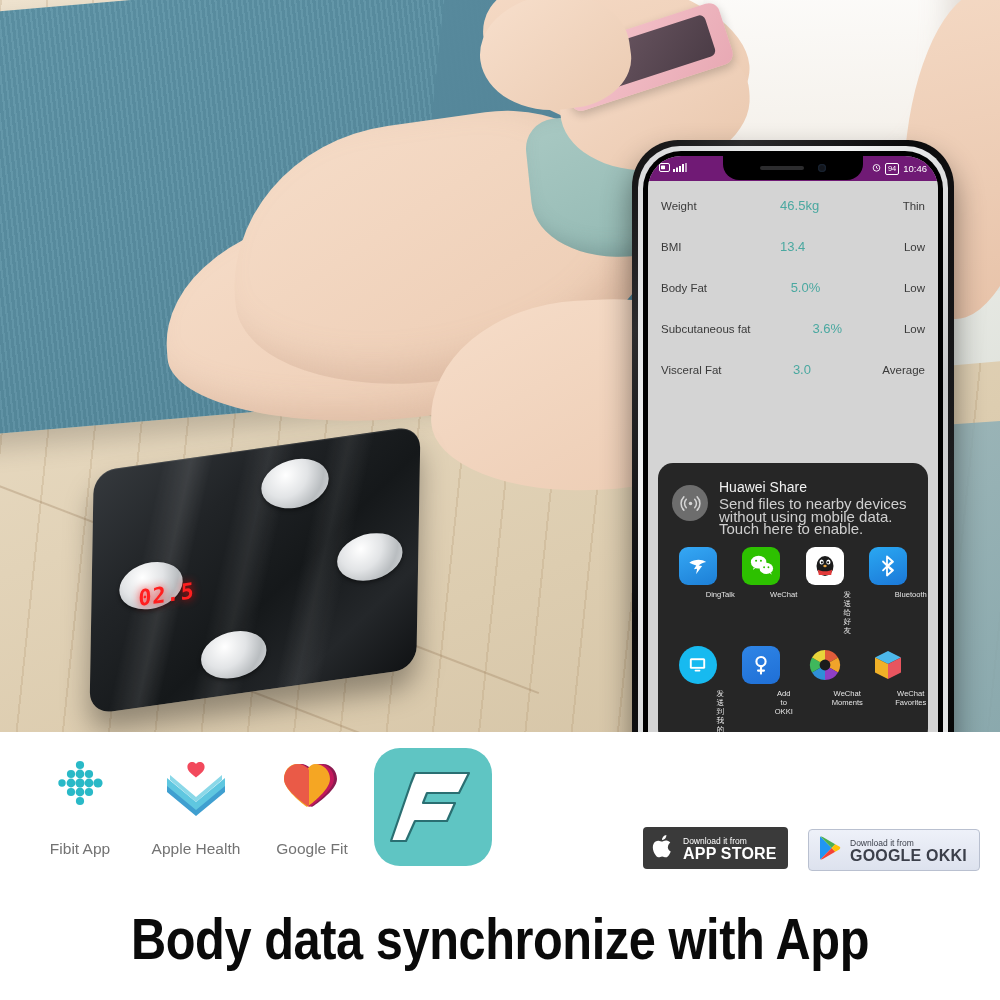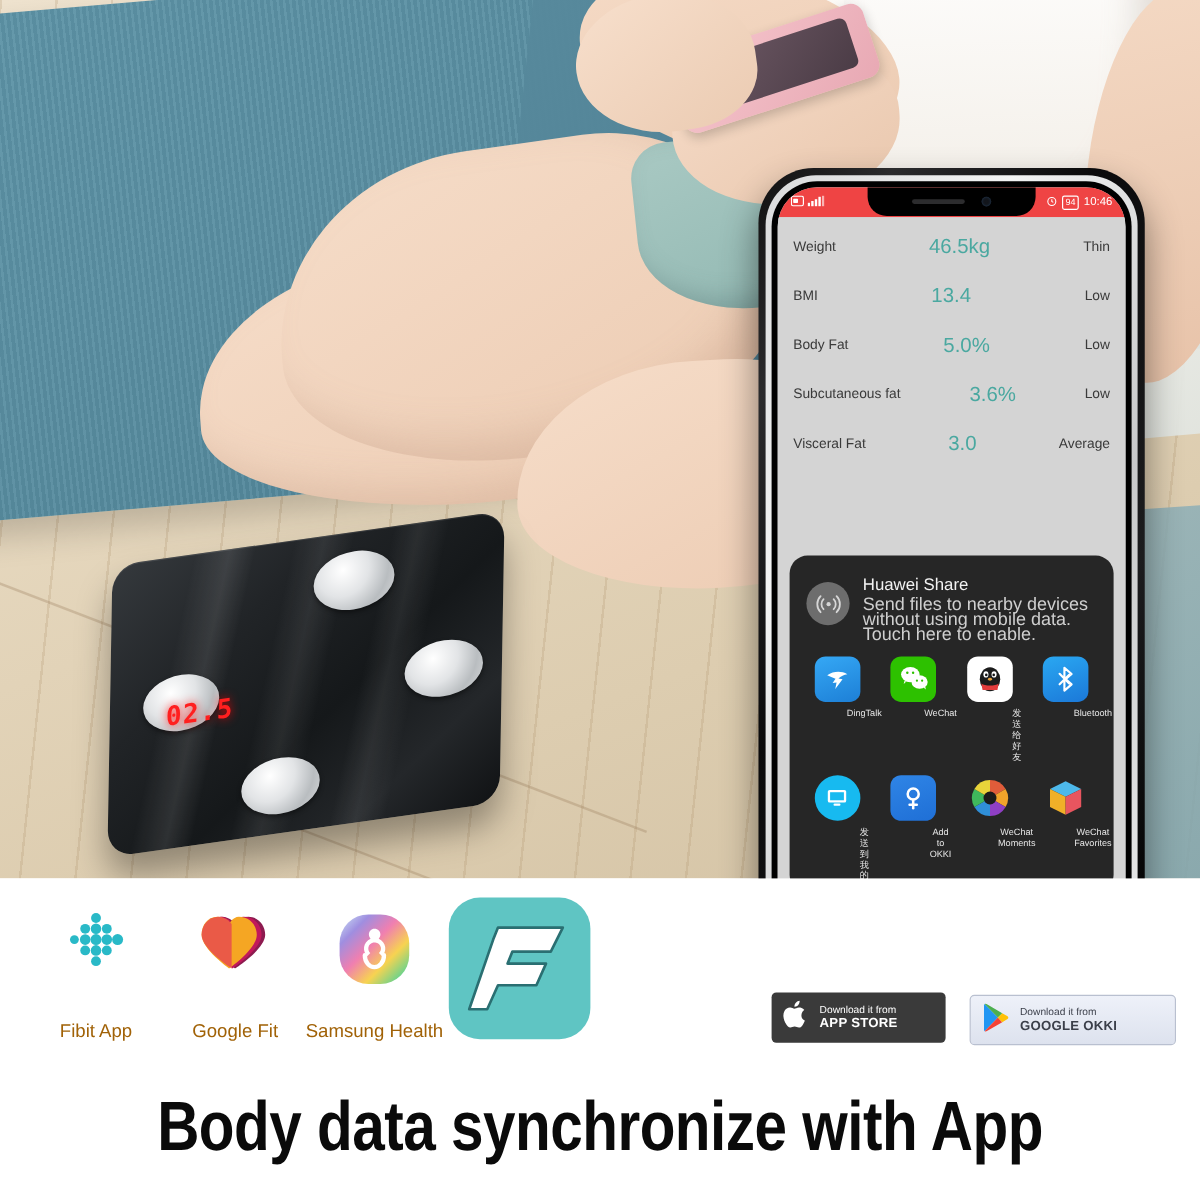--- a/index.html
+++ b/index.html
@@ -101,42 +101,42 @@
   .phone-outer{position:absolute;inset:0;border-radius:46px;
       background:linear-gradient(120deg,#111 0%,#2b2b2d 16%,#0a0a0b 40%,#1c1c1e 72%,#000 100%);
       box-shadow:0 16px 30px rgba(0,0,0,.45);}
   .phone-band{position:absolute;left:6px;top:6px;right:6px;bottom:6px;border-radius:42px;
       background:linear-gradient(120deg,#d9dadb,#f3f4f4 30%,#c8c9ca 65%,#e9eaea 100%);}
   .phone-bezel{position:absolute;left:11px;top:11px;right:11px;bottom:11px;border-radius:38px;
       background:#000;}
   .screen{position:absolute;left:16px;top:16px;right:16px;bottom:16px;border-radius:33px;
       overflow:hidden;background:#d4d4d4;}
 
-  .statusbar{position:relative;height:25px;background:#ef4444;color:#fff;
+  .statusbar{position:relative;height:25px;background:#701a75;color:#fff;
       display:flex;align-items:center;justify-content:space-between;padding:0 11px;font-size:9.5px;}
   .sb-left{display:flex;align-items:center;gap:3px;}
   .sb-right{display:flex;align-items:center;gap:4px;}
   .batt{border:1px solid #fff;border-radius:2px;padding:0 2px;font-size:7.5px;line-height:10px;}
   .notch{position:absolute;left:50%;top:0;transform:translateX(-50%);
       width:140px;height:24px;background:#000;border-radius:0 0 16px 16px;
       display:flex;align-items:center;justify-content:center;gap:14px;}
   .notch-speaker{width:44px;height:4px;border-radius:3px;background:#2c2c2e;}
   .notch-cam{width:8px;height:8px;border-radius:50%;background:#13161c;
       box-shadow:inset 0 0 2px #27405e;}
 
   .appbar{height:40px;background:#4aa8a0;display:flex;align-items:center;
       justify-content:space-between;padding:0 13px;border-bottom:1px solid rgba(0,0,0,.06);}
   .appbar-title{color:#eaf7f5;font-size:16px;letter-spacing:.2px;}
   .icon-btn{width:24px;height:24px;display:flex;align-items:center;justify-content:center;}
 
   .datalist{background:#d4d4d4;height:calc(100% - 65px);padding-top:4px;position:relative;}
   .drow{display:flex;align-items:center;justify-content:space-between;
       padding:0 13px;height:41px;font-size:11.5px;}
   .drow .lbl{color:#3a3a3a;flex:0 0 auto;}
-  .drow .val{color:#4aa8a0;flex:1;text-align:center;font-size:17px;}
+  .drow .val{color:#4aa8a0;flex:1;text-align:center;font-size:13px;}
   .drow .st{color:#3a3a3a;flex:0 0 auto;}
 
   
   .sheet{position:absolute;left:10px;right:10px;top:282px;bottom:6px;
       background:#262626;border-radius:15px;padding:12px 0 0;}
   .sheet-head{display:flex;gap:11px;padding:4px 14px 0;}
   .hs-circle{width:36px;height:36px;border-radius:50%;background:#6d6d6d;flex:0 0 auto;
       display:flex;align-items:center;justify-content:center;margin-top:6px;}
   .hs-title{color:#f2f2f2;font-size:14px;margin-bottom:3px;}
   .hs-desc{color:#cfcfcf;font-size:15px;line-height:12.5px;}
@@ -148,31 +148,31 @@
   .dots{display:flex;gap:4px;justify-content:center;margin-top:12px;}
   .dot{width:4px;height:4px;border-radius:50%;background:#5c5c5c;}
   .dot.on{background:#1b84f2;}
   .cancel{color:#2f9cf5;text-align:center;font-size:13px;letter-spacing:.6px;margin-top:16px;}
 
   
   .white-band{position:absolute;left:0;top:732px;width:1000px;height:268px;background:#fff;}
   .apps{position:absolute;left:22px;top:752px;width:620px;display:flex;align-items:flex-start;}
   .appitem{width:116px;display:flex;flex-direction:column;align-items:center;}
   .appitem .glyph{height:78px;display:flex;align-items:center;justify-content:center;}
-  .appitem .cap{font-size:15.5px;color:#a16207;text-align:center;margin-top:20px;line-height:19px;}
+  .appitem .cap{font-size:15.5px;color:#737373;text-align:center;margin-top:9px;line-height:19px;}
   .flogo{width:118px;height:118px;border-radius:26px;background:#5fc5c3;
       display:flex;align-items:center;justify-content:center;margin-left:4px;margin-top:-4px;}
 
   
   .badge{position:absolute;display:flex;align-items:center;gap:8px;border-radius:4px;}
   .badge-apple{left:643px;top:827px;width:127px;height:42px;background:#3a3a3a;padding:0 9px;}
   .badge-google{left:808px;top:829px;width:152px;height:40px;
       background:linear-gradient(180deg,#eef1f9,#dde2ee);border:1px solid #b9c0d0;padding:0 9px;}
   .badge-t1{font-size:8.5px;line-height:11px;}
-  .badge-t2{font-size:11px;line-height:13px;font-weight:bold;letter-spacing:.2px;}
+  .badge-t2{font-size:16px;line-height:13px;font-weight:bold;letter-spacing:.2px;}
   .badge-apple .badge-t1,.badge-apple .badge-t2{color:#fff;}
   .badge-google .badge-t1,.badge-google .badge-t2{color:#3b3f4a;}
 
   
   .headline{position:absolute;left:0;top:905px;width:1000px;text-align:center;
       font-family:"Liberation Sans Narrow","Liberation Sans",sans-serif;
       font-size:58px;font-weight:bold;color:#0a0a0a;letter-spacing:-0.5px;
       transform:scaleX(.84);transform-origin:center;}
 </style>
 </head>
@@ -435,53 +435,44 @@
             <circle cx="24" cy="34" r="4.1"></circle>
               <circle cx="33" cy="34" r="4.4"></circle>
               <circle cx="42" cy="34" r="4.1"></circle>
             <circle cx="33" cy="43" r="4.1"></circle>
           </g>
         </svg>
       </div>
       <div class="cap">Fibit App</div>
     </div>
 
+    <div class="appitem">
+      <div class="glyph">
+        <svg width="70" height="66" viewBox="0 0 70 66">
+          <path d="M6 22 L35 46 L64 22 L64 34 L35 58 L6 34 Z" fill="#3f9fd0"></path>
+          <path d="M6 20 L35 44 L64 20 L64 28 L35 52 L6 28 Z" fill="#5fc7e0"></path>
+          <path d="M9 17 L35 39 L61 17 L61 22 L35 44 L9 22 Z" fill="#8ad8e8"></path>
+          <path d="M35 6c-2.6-3.4-8.6-2.2-8.6 3 0 4.6 5.8 8 8.6 10.4 2.8-2.4 8.6-5.8 8.6-10.4 0-5.2-6-6.4-8.6-3z" fill="#f2495c"></path>
+        </svg>
+      </div>
+      <div class="cap">Apple Health</div>
+    </div>
 
     <div class="appitem">
       <div class="glyph">
         <svg width="70" height="66" viewBox="0 0 70 66">
           <path d="M46 6c-7 0-11 6-11 6s-4-6-11-6C16 6 10 13 10 21c0 12 25 28 25 28s25-16 25-28c0-8-6-15-14-15z" fill="#8d1b50"></path>
           <path d="M42 6c-6 0-9 6-9 6s-4-6-10-6C15 6 9 13 9 21c0 12 24 28 24 28s24-16 24-28c0-8-6-15-15-15z" fill="#c2185b"></path>
           <path d="M38 6c-5 0-8 6-8 6s-4-6-10-6C12 6 7 13 7 21c0 12 23 28 23 28s23-16 23-28c0-8-6-15-15-15z" fill="#f5a623"></path>
           <path d="M32 12s-4-6-11-6C13 6 7 13 7 21c0 12 25 28 25 28z" fill="#ea5a47"></path>
         </svg>
       </div>
       <div class="cap">Google Fit</div>
     </div>
 
-    <div class="appitem">
-      <div class="glyph">
-        <svg width="66" height="66" viewBox="0 0 66 66">
-          <defs>
-            <linearGradient id="shg" x1="0" y1="0" x2="1" y2="1">
-              <stop offset="0%" stop-color="#cfe9f7"></stop>
-                <stop offset="22%" stop-color="#9f8ee0"></stop>
-              <stop offset="45%" stop-color="#f07fb0"></stop>
-                <stop offset="68%" stop-color="#f7d351"></stop>
-              <stop offset="88%" stop-color="#6fd38a"></stop>
-                <stop offset="100%" stop-color="#64c9e8"></stop>
-            </linearGradient>
-          </defs>
-          <rect x="4" y="4" width="58" height="58" rx="24" fill="url(#shg)"></rect>
-          <path d="M33 16c3 0 5 2.2 5 4.8 0 1.4-.6 2.5-1.4 3.4 3 1.4 5 4 5.4 7 .4 3-.6 5.6-2.6 7.6l-2.6-2.6c1.3-1.3 1.9-2.9 1.6-4.6-.4-2.2-2.3-4-4.8-4.2-.6 0-1.1 0-1.6.1-2 .5-3.6 2-4 4-.3 1.7.3 3.4 1.6 4.7l-2.6 2.6c-2-2-3-4.6-2.6-7.6.4-3 2.4-5.6 5.4-7C29 23.3 28.4 22.2 28.4 20.8c0-2.6 2-4.8 4.6-4.8z" fill="#fff"></path>
-          <path d="M25 38c0 6 4 10 8 10s8-4 8-10" stroke="#fff" stroke-width="3.6" fill="none" stroke-linecap="round"></path>
-        </svg>
-      </div>
-      <div class="cap">Samsung Health</div>
-    </div>
 
     <div class="flogo">
       <svg width="96" height="96" viewBox="0 0 96 96">
         <g stroke="#2a6f72" stroke-width="2.2" stroke-linejoin="round">
           <path d="M30 14 H84 L74 34 H42 L38 44 H70 L62 62 H30 L21 82 H6 L26 24 Z" fill="#ffffff"></path>
         </g>
       </svg>
     </div>
   </div>
 

